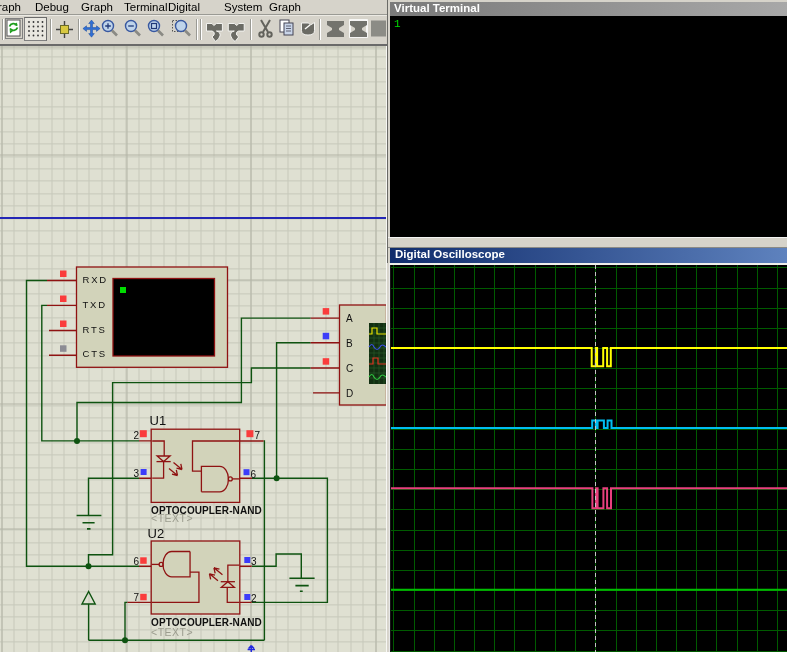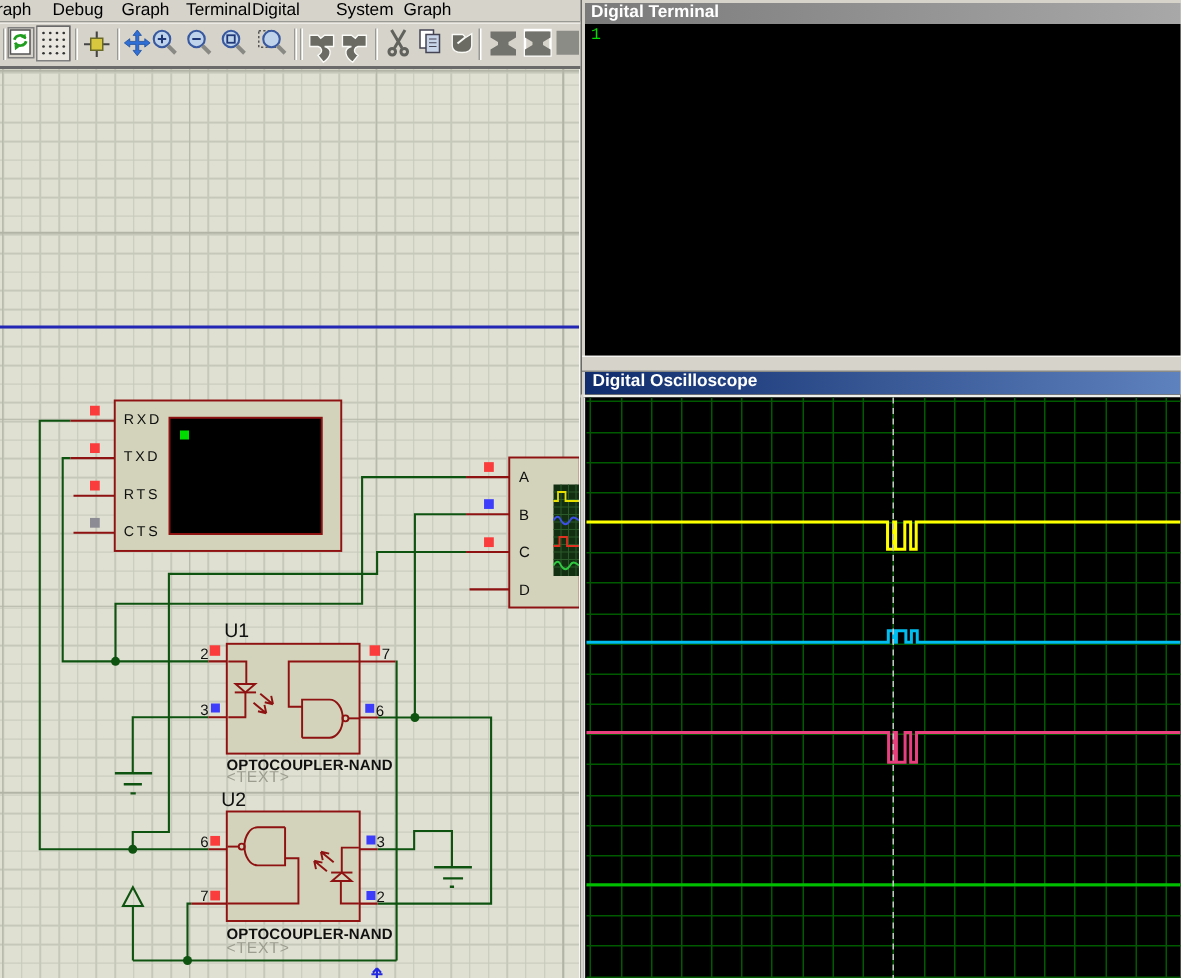--- a/index.html
+++ b/index.html
@@ -162,21 +162,21 @@
 <g stroke="#2228E0" stroke-width="1.4" fill="none">
  <path d="M251.3,645.5 V652 M247.6,649.5 H255 M251.3,645.5 L248.6,648.5 M251.3,645.5 L254,648.5"></path>
 </g>
 </svg>
 <div class="abs" id="rpanel"></div>
 <div class="abs" style="left:387px;top:0;width:1px;height:652px;background:#6a6a66;"></div>
 <div class="abs" style="left:388px;top:0;width:2px;height:652px;background:#D6D3CA;"></div>
 <div class="abs" style="left:390px;top:16px;width:1px;height:221px;background:#f2f2f0;"></div>
 <div class="abs" style="left:388px;top:237px;width:399px;height:1px;background:#f4f4f2;"></div>
 <div class="abs" style="left:388px;top:247px;width:399px;height:1px;background:#8a8a86;"></div>
-<div class="abs tbar" id="vtwin" style="left:390px;top:2px;width:397px;height:14px;background:linear-gradient(90deg,#7a7a7a,#a8a8a8);color:#fff;font-weight:bold;font-size:11.5px;padding-left:4px;box-sizing:border-box;">Digital Terminal</div>
+<div class="abs tbar" id="vtwin" style="left:390px;top:2px;width:397px;height:14px;background:linear-gradient(90deg,#7a7a7a,#a8a8a8);color:#fff;font-weight:bold;font-size:11.5px;padding-left:4px;box-sizing:border-box;">Virtual Terminal</div>
 <div class="abs" id="vtclient"></div>
 <div class="abs" id="vt1">1</div>
 <div class="abs" id="oscbar" style="padding-left:5px;box-sizing:border-box;">Digital Oscilloscope</div>
 <div class="abs" id="oscclient"></div>
 <svg class="abs" style="left:387px;top:263px" width="400" height="389" viewBox="387 263 400 389">
 <rect x="387" y="263" width="400" height="2" fill="#EFEFEB"></rect>
     <rect x="387" y="265" width="400" height="387" fill="#000"></rect>
 <g stroke="#005A00" stroke-width="1" fill="none" id="oscgrid">
       <path d="M393.5,265 V652 M414.5,265 V652 M434.5,265 V652 M454.5,265 V652 M474.5,265 V652 M494.5,265 V652 M514.5,265 V652 M535.5,265 V652 M555.5,265 V652 M575.5,265 V652 M595.5,265 V652 M616.5,265 V652 M636.5,265 V652 M656.5,265 V652 M676.5,265 V652 M696.5,265 V652 M716.5,265 V652 M737.5,265 V652 M757.5,265 V652 M777.5,265 V652 M391,267.5 H787 M391,288.5 H787 M391,308.5 H787 M391,328.5 H787 M391,348.5 H787 M391,368.5 H787 M391,388.5 H787 M391,409.5 H787 M391,429.5 H787 M391,449.5 H787 M391,469.5 H787 M391,489.5 H787 M391,509.5 H787 M391,530.5 H787 M391,550.5 H787 M391,570.5 H787 M391,590.5 H787 M391,610.5 H787 M391,630.5 H787 M391,651.5 H787"></path>
     </g>

